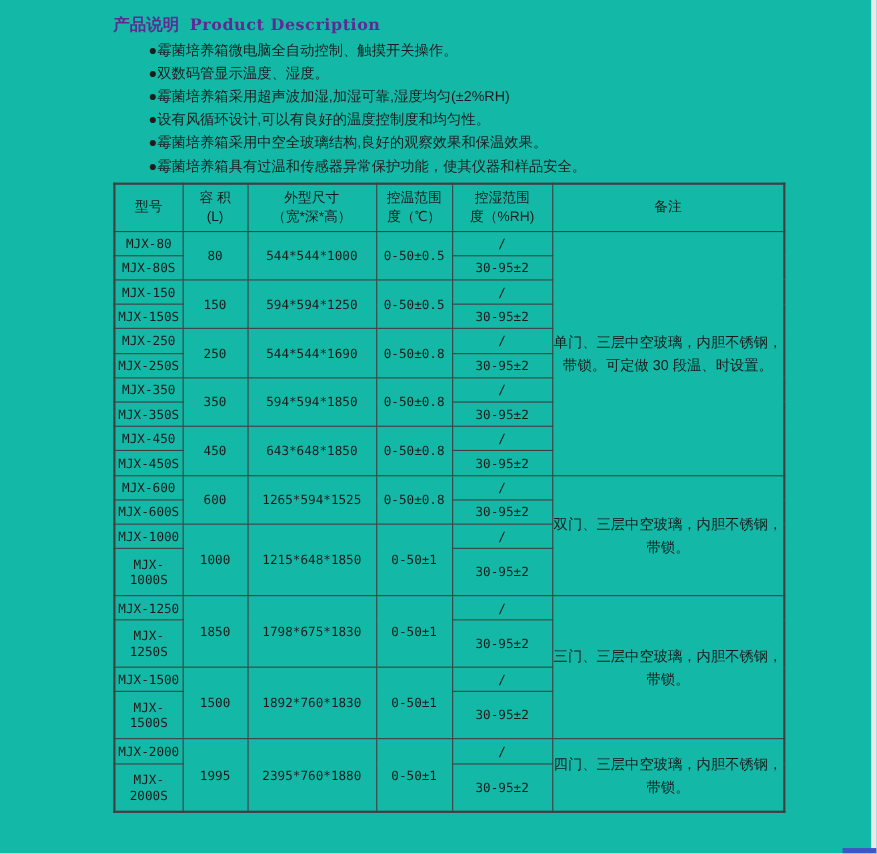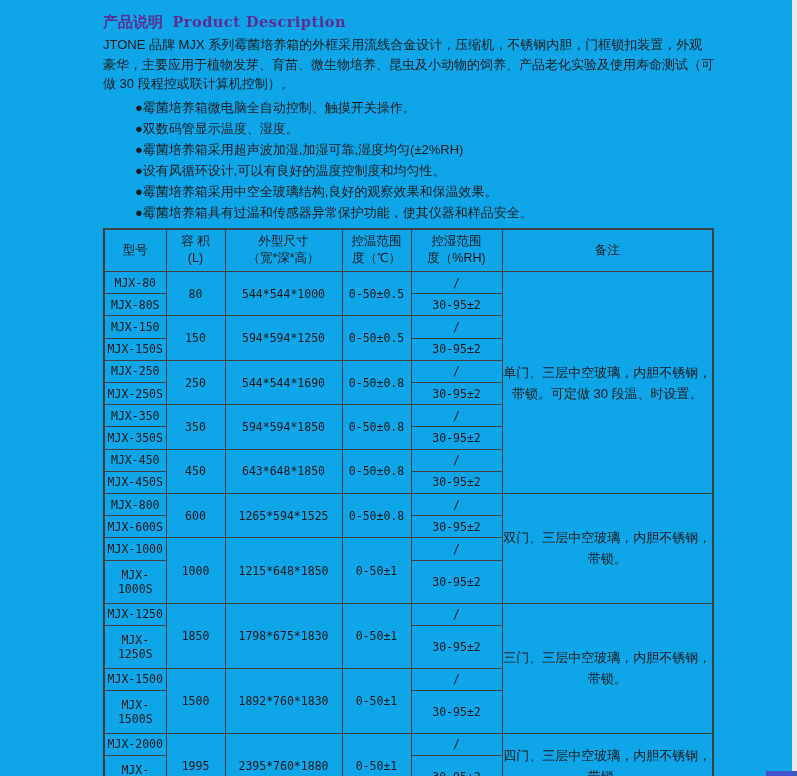--- a/index.html
+++ b/index.html
@@ -1,16 +1,16 @@
 <!DOCTYPE html>
 <html><head>
 <meta charset="utf-8">
 <style>
   html,body{margin:0;padding:0;background:#fff;}
-  .page{position:relative;width:797px;height:776px;background:#0ea5e9;overflow:hidden;
+  .page{position:relative;width:797px;height:776px;background:#14b8a6;overflow:hidden;
         font-family:"Liberation Sans",sans-serif;color:#1c1c1c;}
   .content{position:absolute;left:103px;top:13px;width:612px;}
   .heading{margin:0 0 3px 0;white-space:nowrap;}
   .heading .zh{font-weight:bold;font-size:15px;color:#5b2c94;}
   .heading .en{font-weight:bold;font-size:14.5px;color:#5b2c94;margin-left:5px;
                font-family:"DejaVu Serif",serif;letter-spacing:0.5px;}
   .para{font-size:13px;line-height:19.5px;margin:0 0 3px 0;}
   .features{list-style:none;margin:2px 0 5px 0;padding:0;}
   .features li{font-size:13px;line-height:21px;margin-left:32px;}
   table.spec{border-collapse:collapse;table-layout:fixed;width:609px;height:573px;
@@ -28,21 +28,20 @@
 </head>
 <body>
 
 <div class="page">
   <div class="content">
 
     <div class="heading">
       <span class="zh">产品说明</span>
       <span class="en">Product Description</span>
     </div>
-    <p class="para">JTONE 品牌 MJX 系列霉菌培养箱的外框采用流线合金设计，压缩机，不锈钢内胆，门框锁扣装置，外观豪华，主要应用于植物发芽、育苗、微生物培养、昆虫及小动物的饲养、产品老化实验及使用寿命测试（可做 30 段程控或联计算机控制）。</p>
 
     <ul class="features">
       <li>●霉菌培养箱微电脑全自动控制、触摸开关操作。</li>
       <li>●双数码管显示温度、湿度。</li>
       <li>●霉菌培养箱采用超声波加湿,加湿可靠,湿度均匀(±2%RH)</li>
       <li>●设有风循环设计,可以有良好的温度控制度和均匀性。</li>
       <li>●霉菌培养箱采用中空全玻璃结构,良好的观察效果和保温效果。</li>
       <li>●霉菌培养箱具有过温和传感器异常保护功能，使其仪器和样品安全。</li>
     </ul>
 
@@ -121,21 +120,21 @@
             <td class="mono vb" rowspan="2">450</td>
             <td class="mono" rowspan="2">643*648*1850</td>
             <td class="mono" rowspan="2">0-50±0.8</td>
             <td class="mono">/</td>
           </tr>
           <tr>
             <td class="mono">MJX-450S</td>
             <td class="mono">30-95±2</td>
           </tr>
           <tr>
-            <td class="mono">MJX-800</td>
+            <td class="mono">MJX-600</td>
             <td class="mono" rowspan="2">600</td>
             <td class="mono" rowspan="2">1265*594*1525</td>
             <td class="mono" rowspan="2">0-50±0.8</td>
             <td class="mono">/</td>
             <td class="remark" rowspan="4">双门、三层中空玻璃，内胆不锈钢，带锁。</td>
           </tr>
           <tr>
             <td class="mono">MJX-600S</td>
             <td class="mono">30-95±2</td>
           </tr>

